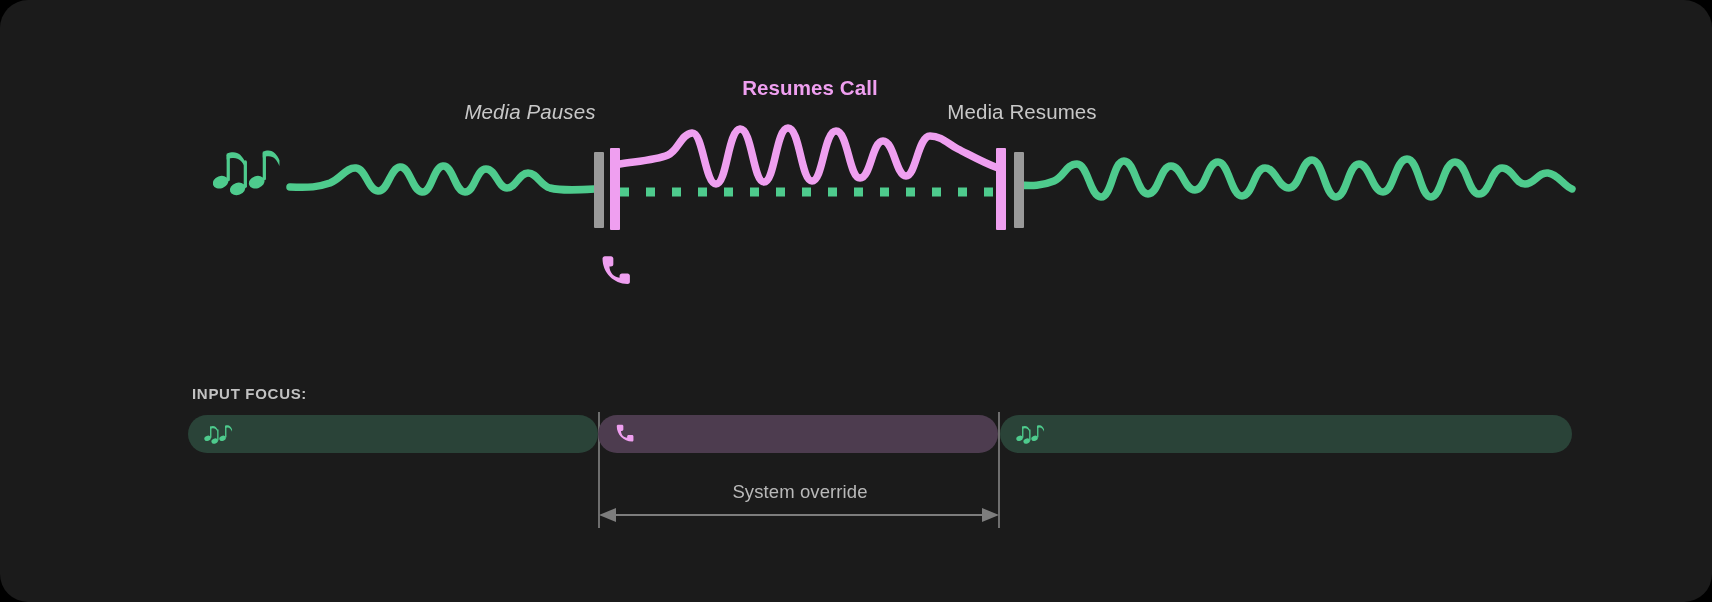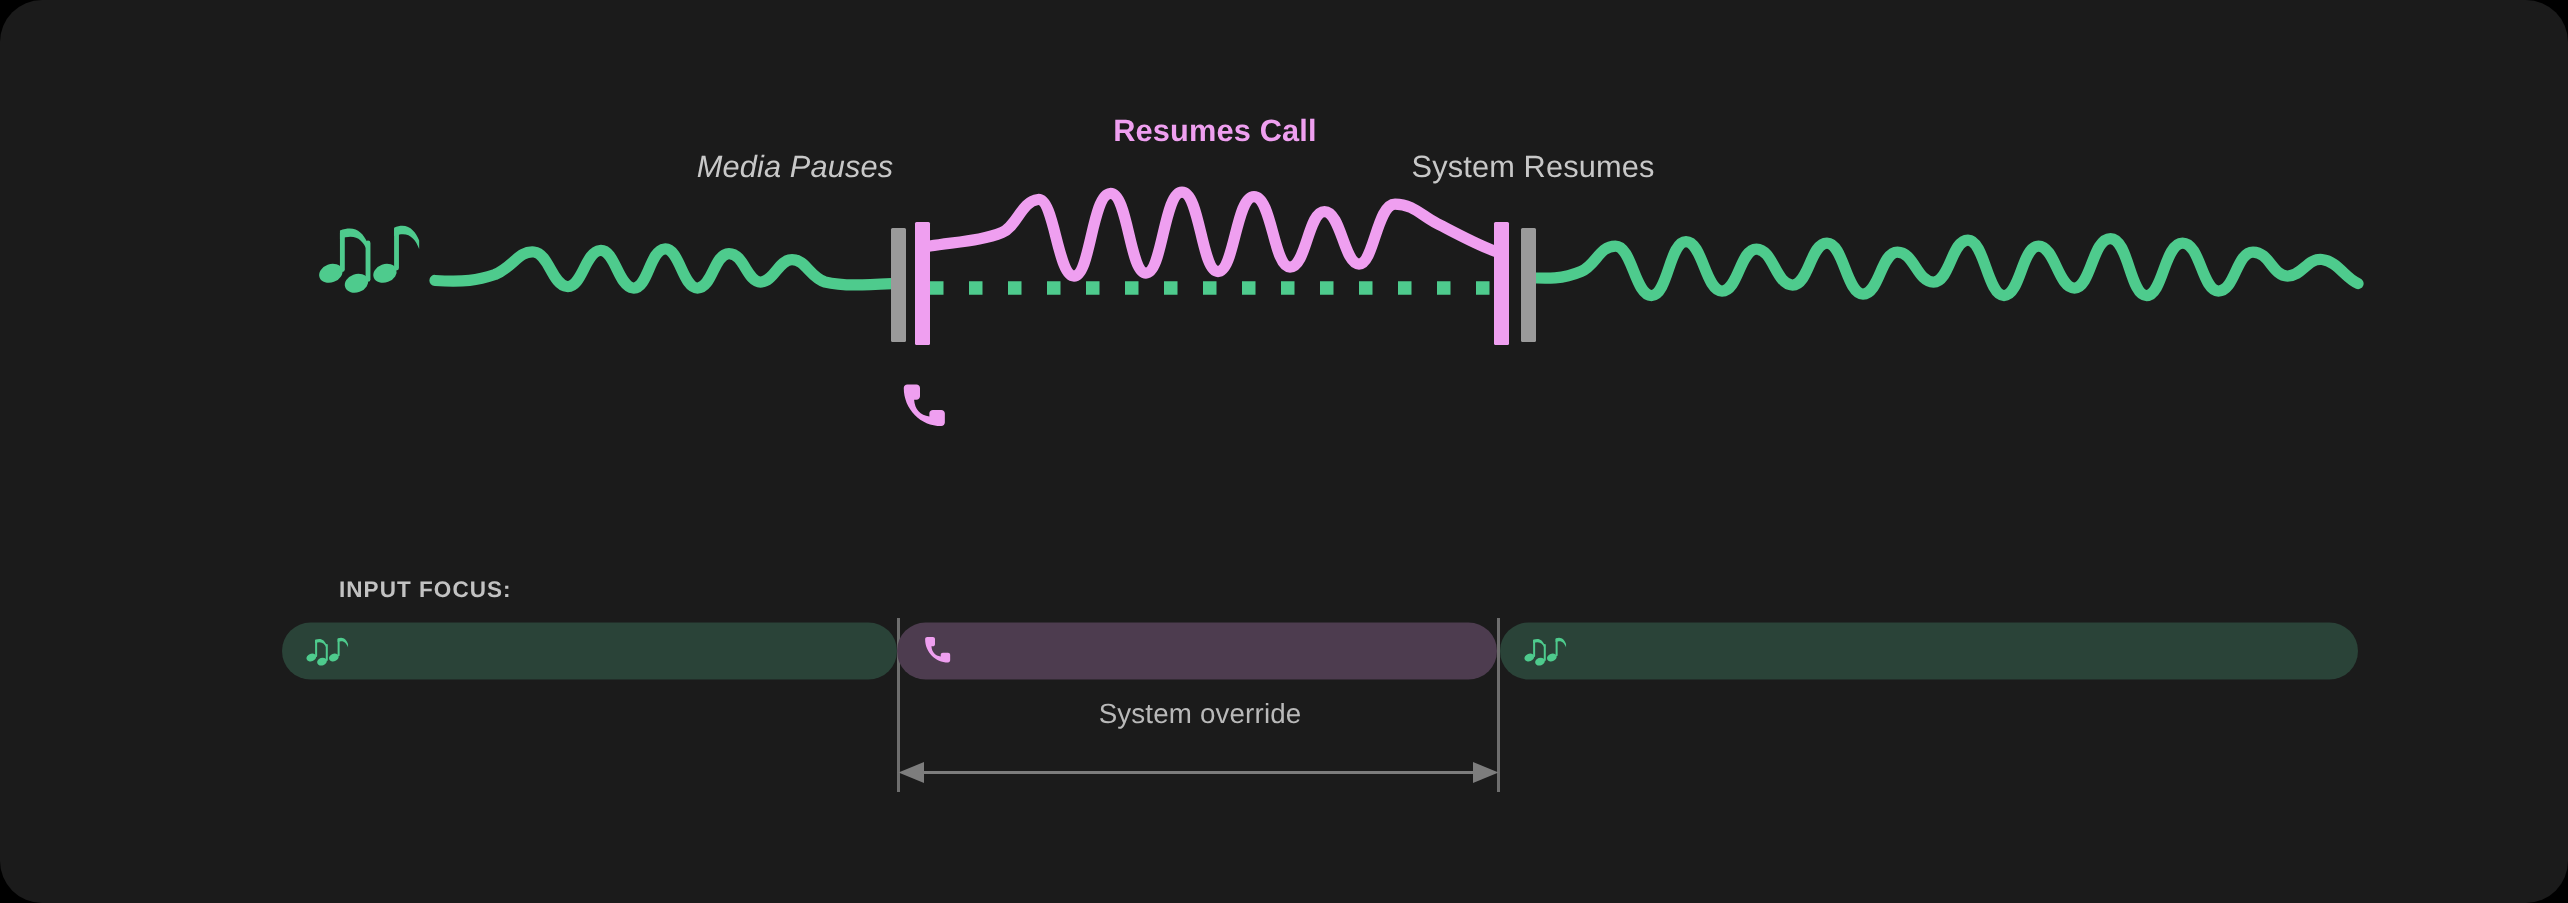--- a/index.html
+++ b/index.html
@@ -35,24 +35,23 @@
   }
   #label-incoming-call{
     left:810px;top:76px;
     transform:translateX(-50%);
     font-size:20.5px;color:#ef9ff0;font-weight:600;
   }
   #label-input-focus{
     left:192px;top:385px;
     font-size:15px;color:#c2c2c2;font-weight:700;
     letter-spacing:.7px;
-    margin-left:34px;
   }
   #label-system-override{
-    left:800px;top:465px;
+    left:800px;top:481px;
     transform:translateX(-50%);
     font-size:18.5px;color:#b9b9b9;
   }
 
   
   .focus-bar{
     position:absolute;height:38px;border-radius:19px;
     display:flex;align-items:center;
   }
   .focus-bar .bar-ico{margin-left:16px;display:block;}
@@ -165,21 +164,21 @@
       <line x1="606" y1="515" x2="992" y2="515" stroke-width="2"></line>
       <polygon points="599,515 616,508 616,522" stroke="none"></polygon>
       <polygon points="999,515 982,508 982,522" stroke="none"></polygon>
     </g>
   </svg>
 
   <div class="lbl" id="label-media-pauses">Media Pauses</div>
 
   <div class="lbl" id="label-incoming-call">Resumes Call</div>
 
-  <div class="lbl" id="label-media-resumes">System Resumes</div>
+  <div class="lbl" id="label-media-resumes">Media Resumes</div>
 
   <div class="lbl" id="label-input-focus">INPUT FOCUS:</div>
 
   <div class="lbl" id="label-system-override">System override</div>
 
   <div class="focus-bar" id="focus-bar-media-1">
     <svg class="bar-ico" width="30" height="24" viewBox="0 0 76 50">
       <g fill="#4ecb8d">
           <use href="#glyph-music-notes"></use>
         </g>

